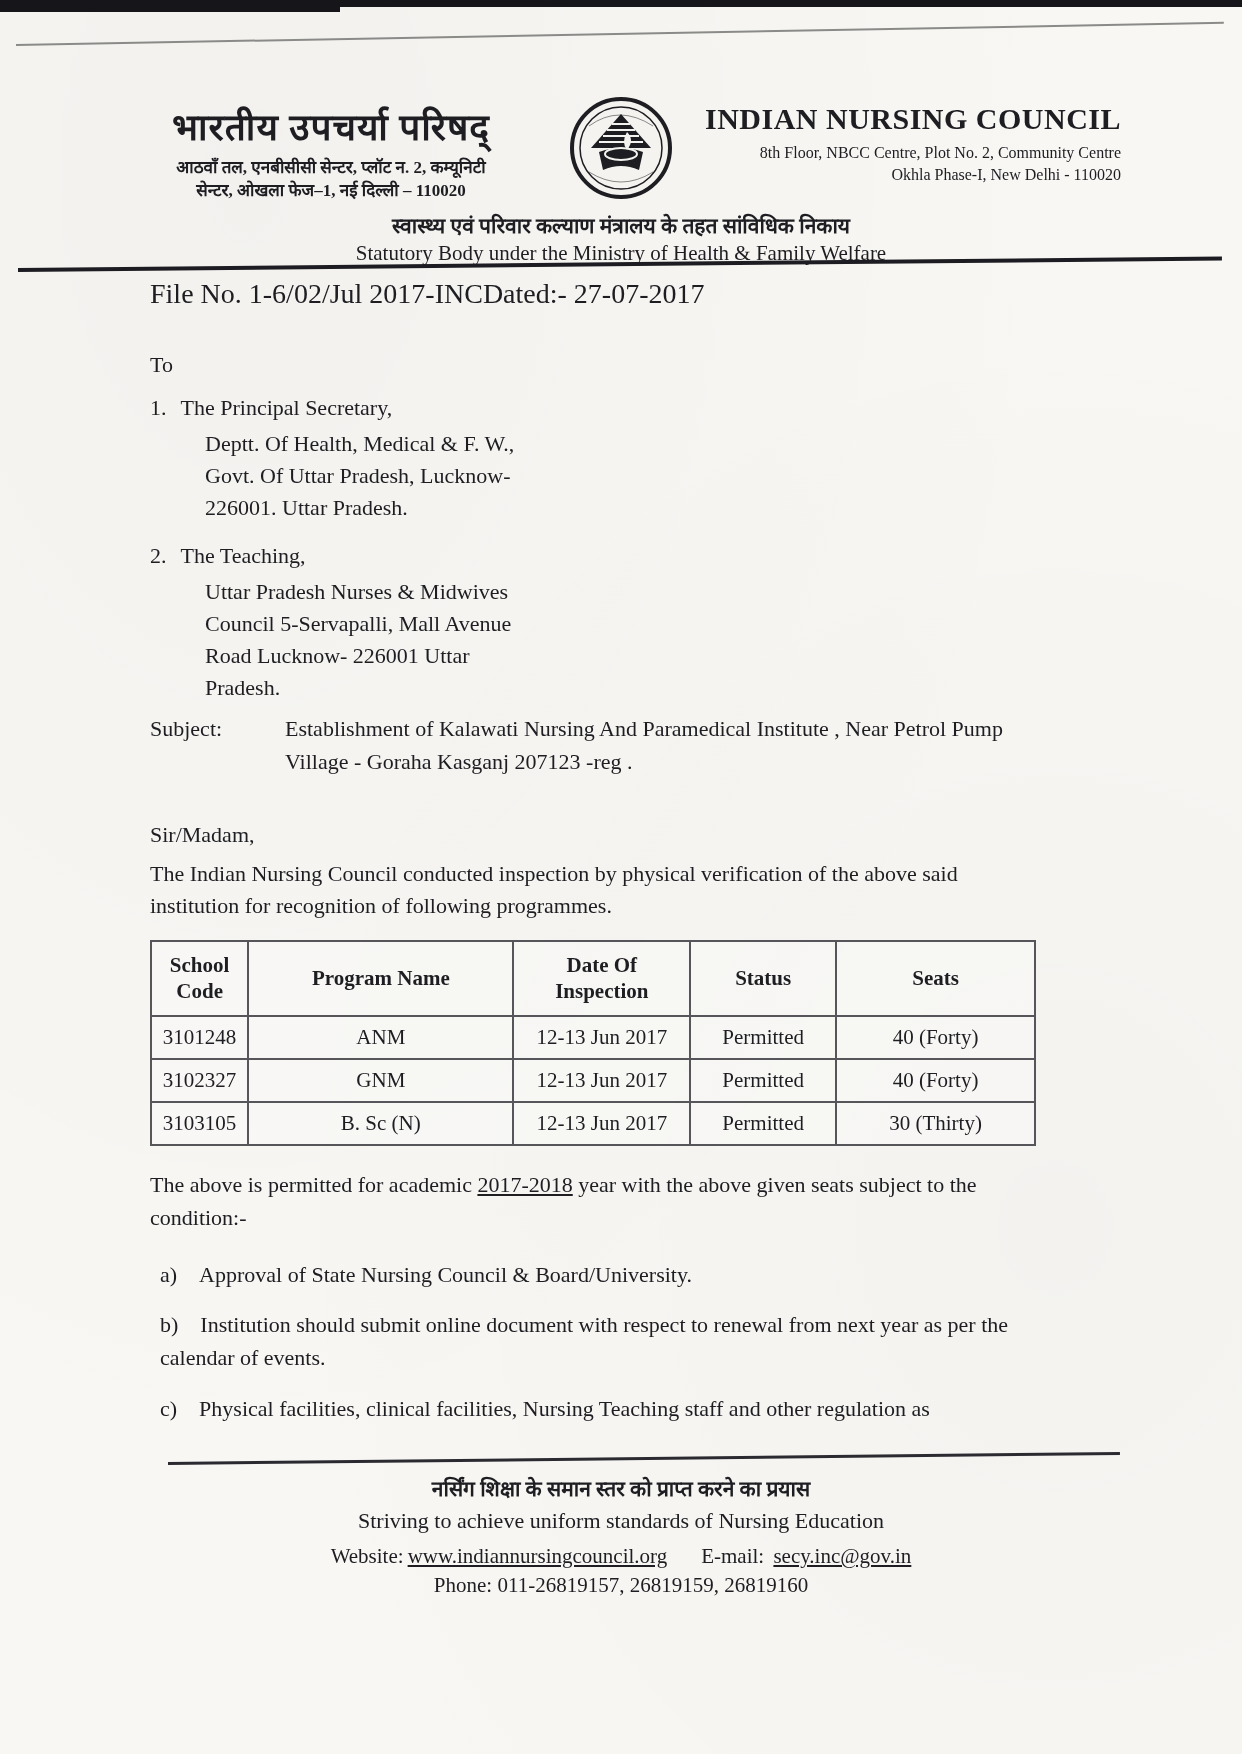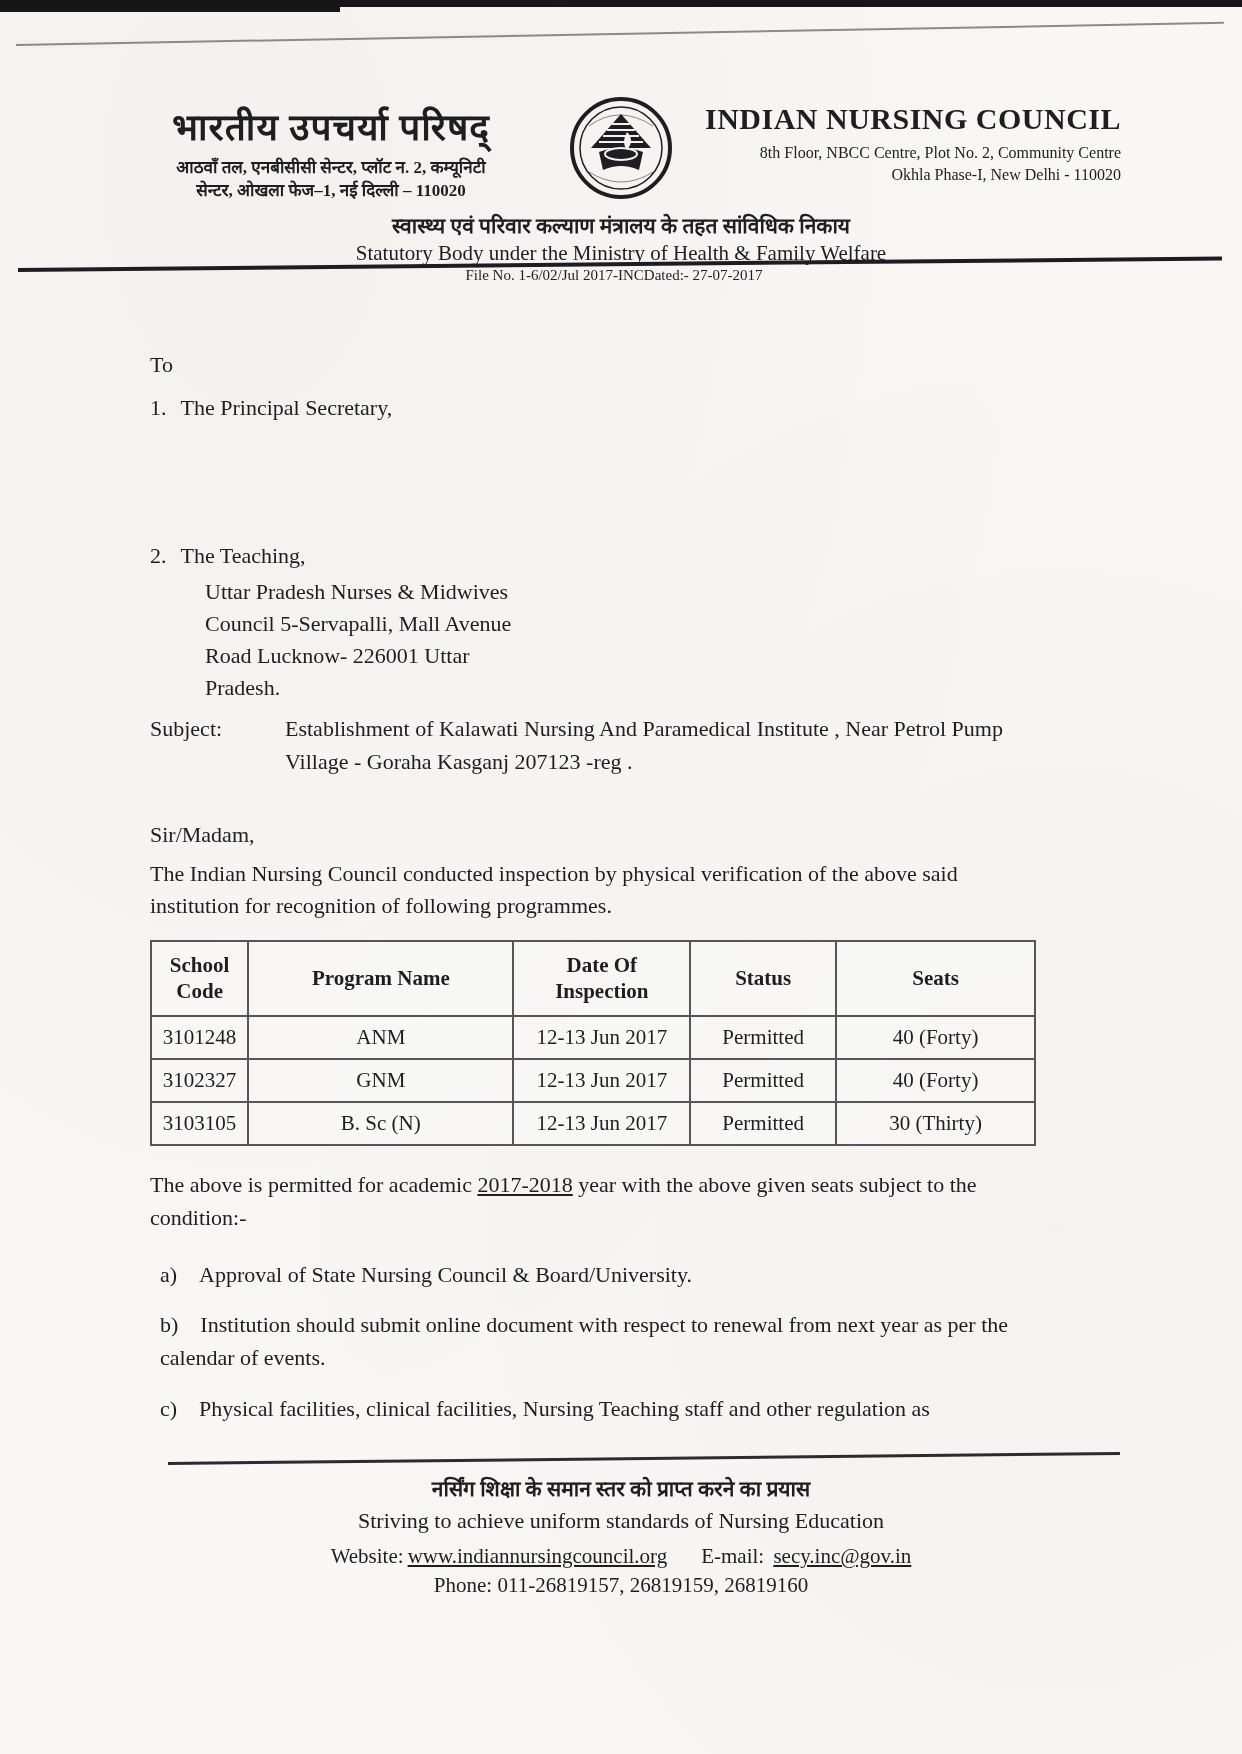--- a/index.html
+++ b/index.html
@@ -29,21 +29,21 @@
   .logo-wrap{width:104px;height:104px;flex:0 0 auto;margin-top:4px;}
   .org-en-block{width:420px;text-align:right;padding-top:10px;}
   .org-en{font-size:30px;font-weight:bold;letter-spacing:0.5px;}
   .addr-en{font-size:16px;line-height:1.4;margin-top:6px;}
   .statutory{width:100%;text-align:center;margin-top:8px;}
   .statutory-hi{font-size:21px;font-weight:bold;}
   .statutory-en{font-size:21px;margin-top:2px;}
   .header-rule{position:absolute;top:268px;left:18px;width:1204px;height:4px;background:#1c1c22;transform:rotate(-0.55deg);transform-origin:left center;}
 
   
-  .meta-row{position:absolute;top:267px;left:150px;width:940px;display:flex;justify-content:center;font-size:15px;}
+  .meta-row{position:absolute;top:278px;left:150px;width:940px;display:flex;justify-content:flex-start;font-size:28px;}
   .meta-dated{margin-right:12px;}
 
   
   .to-label{position:absolute;top:352px;left:150px;font-size:22px;}
   .recipient-1{position:absolute;top:392px;left:150px;font-size:22px;line-height:1.45;}
   .recipient-2{position:absolute;top:540px;left:150px;font-size:22px;line-height:1.45;}
   .rec-title-row{display:flex;gap:14px;}
   .rec-addr{margin-left:55px;margin-top:4px;}
 
   
@@ -146,20 +146,25 @@
     <span class="meta-dated">Dated:- 27-07-2017</span>
   </div>
 
   <div class="to-label">To</div>
 
   <div class="recipient-1">
     <div class="rec-title-row">
       <span>1.</span>
       <span>The Principal Secretary,</span>
     </div>
+    <div class="rec-addr">
+      <div>Deptt. Of Health, Medical &amp; F. W.,</div>
+      <div>Govt. Of Uttar Pradesh, Lucknow-</div>
+      <div>226001. Uttar Pradesh.</div>
+    </div>
   </div>
 
   <div class="recipient-2">
     <div class="rec-title-row">
       <span>2.</span>
       <span>The Teaching,</span>
     </div>
     <div class="rec-addr">
       <div>Uttar Pradesh Nurses &amp; Midwives</div>
       <div>Council 5-Servapalli, Mall Avenue</div>

